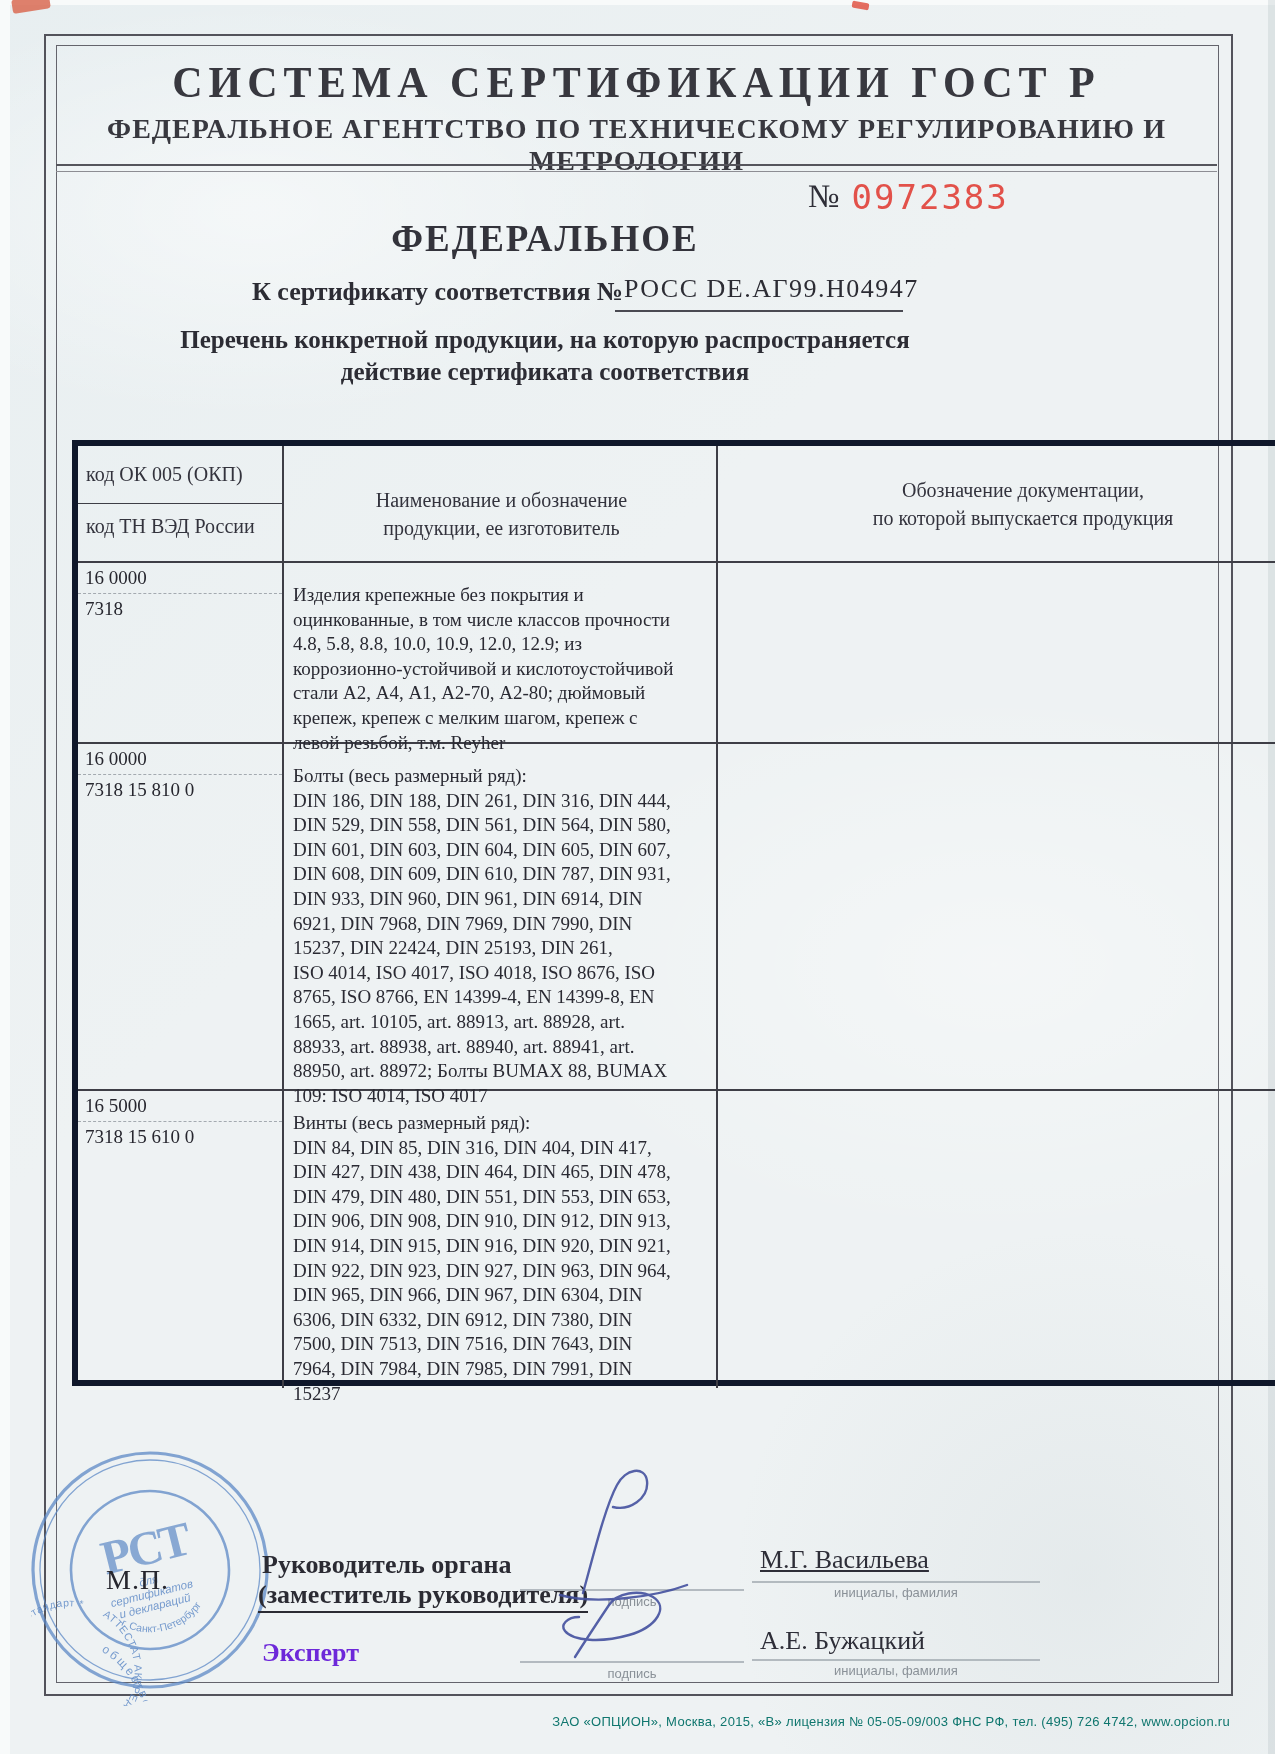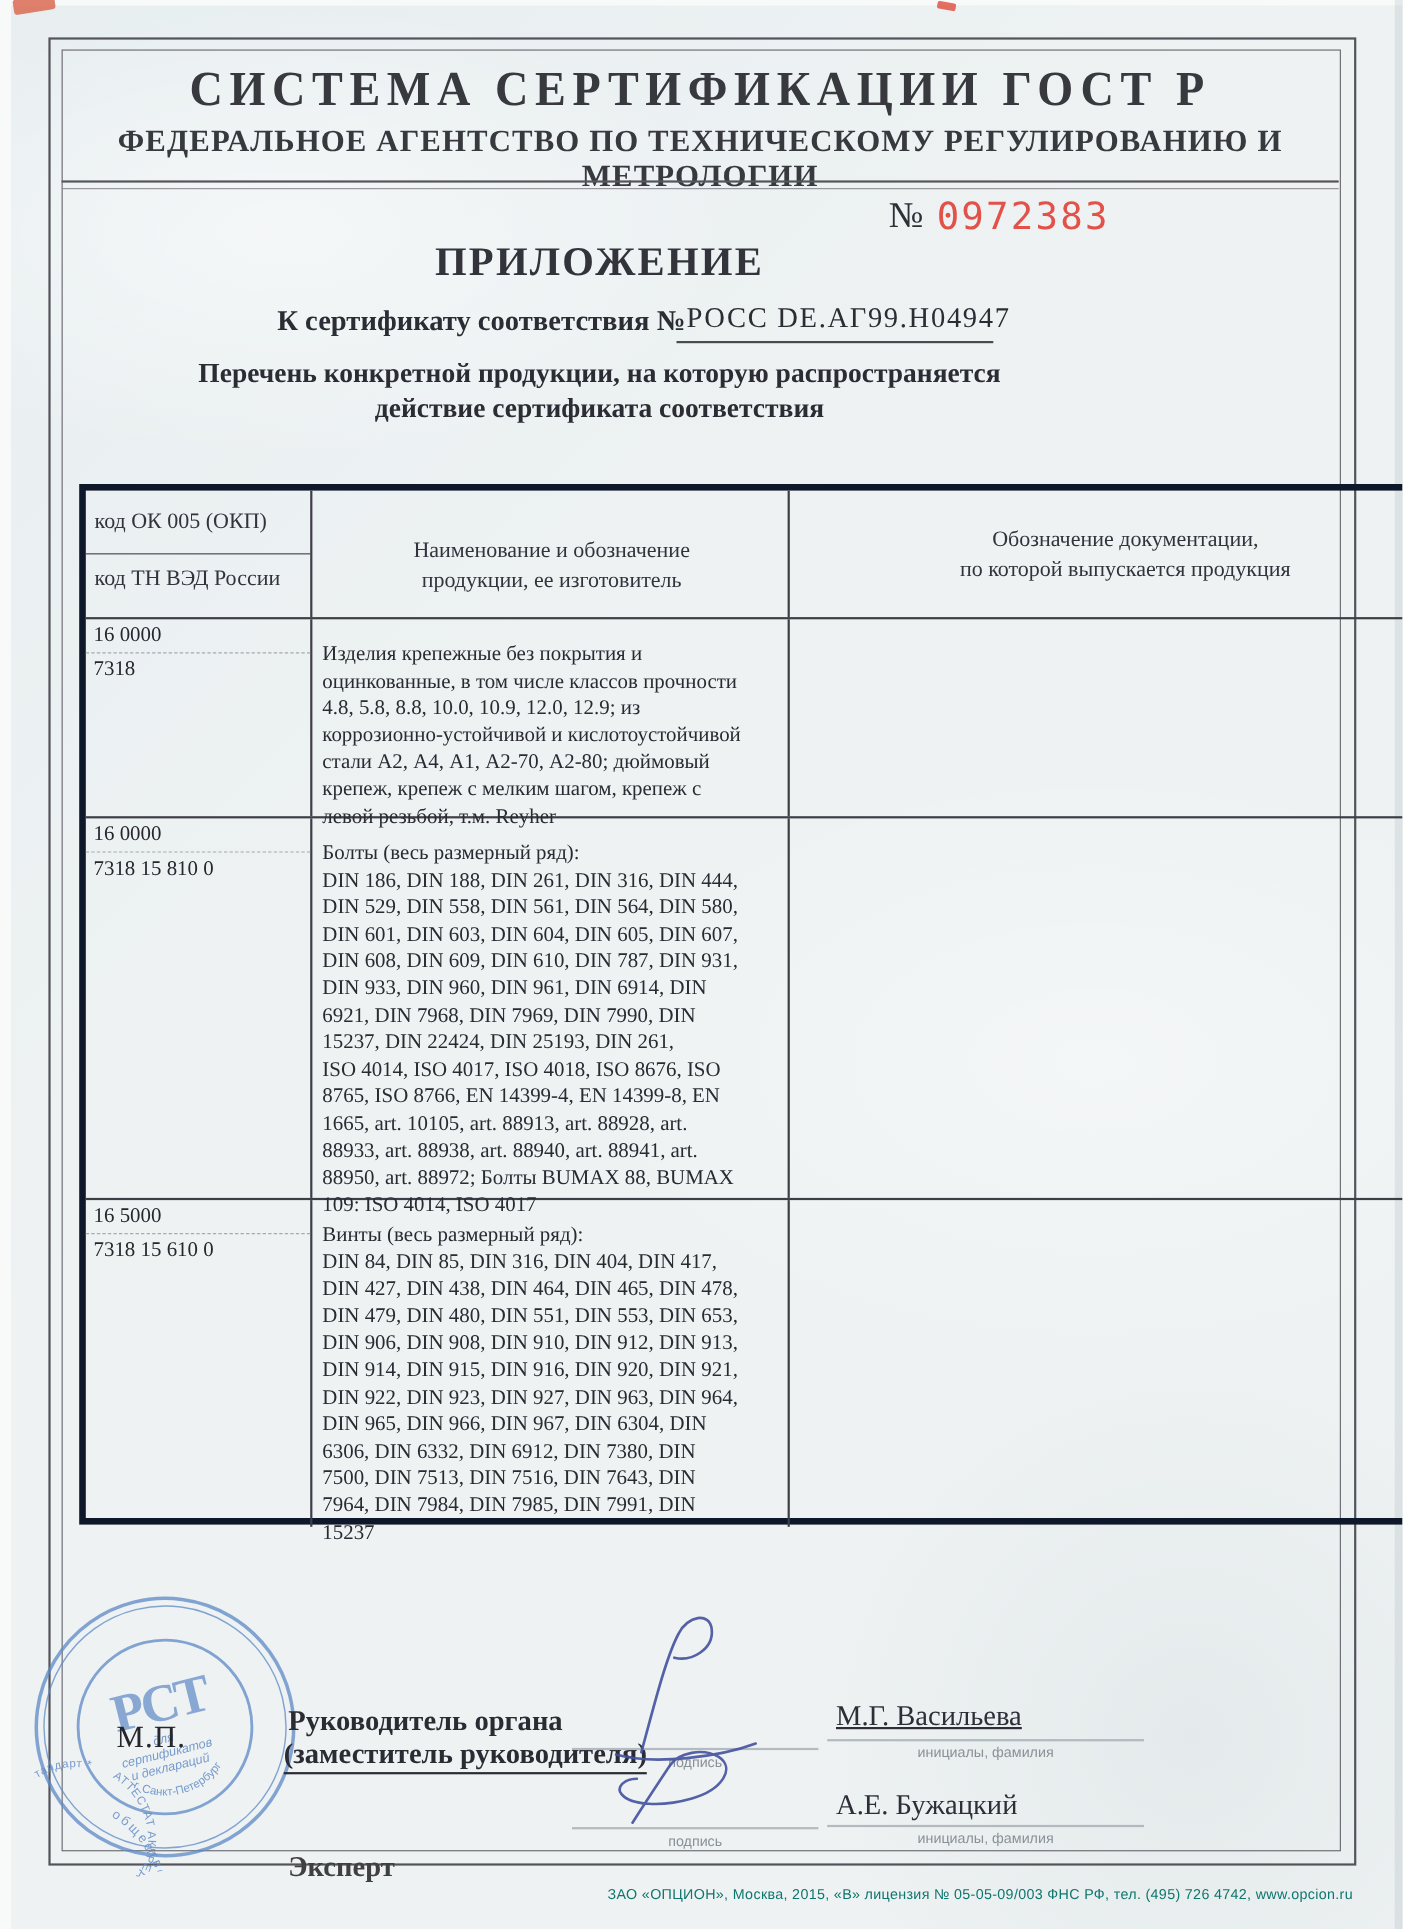--- a/index.html
+++ b/index.html
@@ -51,21 +51,21 @@
   .hc1-top{height:58px;box-sizing:border-box;border-bottom:1.5px solid #3e3e46;
         padding:16px 0 0 8px;font-size:20px;color:#33333d;}
   .hc1-bot{flex:1;padding:10px 0 0 8px;font-size:20px;color:#33333d;}
   .hcell{display:flex;align-items:center;justify-content:center;text-align:center;
         white-space:pre-line;font-size:20px;line-height:28px;color:#33333d;}
   .okp{border-bottom:1.5px dashed #a4aab0;margin:0 -6px 2px -7px;padding:0 0 3px 7px;}
   
   .role1{left:262px;top:1552px;font-weight:bold;font-size:26px;color:#2b2b33;line-height:26px;}
   .role1b{left:258px;top:1580px;font-weight:bold;font-size:26px;color:#2b2b33;
         border-bottom:2.5px solid #2b2b33;padding-bottom:1px;}
-  .role2{left:262px;top:1638px;font-weight:bold;font-size:26px;color:#404040;margin-top:44px;}
+  .role2{left:262px;top:1638px;font-weight:bold;font-size:26px;color:#6d28d9;}
   .sig-line{width:224px;height:2px;background:#a8b0b6;opacity:.85;}
   .sig-line1{left:520px;top:1589px;}
   .sig-line2{left:520px;top:1661px;}
   .cap{font-family:"Liberation Sans",sans-serif;font-size:13px;color:#8a9198;text-align:center;}
   .cap-sig1{left:520px;top:1594px;width:224px;}
   .cap-sig2{left:520px;top:1666px;width:224px;}
   .name{font-size:26px;color:#2e2e38;}
   .name1{left:760px;top:1545px;text-decoration:underline;}
   .name2{left:760px;top:1626px;}
   .name-line{width:288px;height:2px;background:#a8b0b6;opacity:.85;}
@@ -104,21 +104,21 @@
 
   <div class="abs sys-title">СИСТЕМА СЕРТИФИКАЦИИ ГОСТ Р</div>
   <div class="abs agency">ФЕДЕРАЛЬНОЕ АГЕНТСТВО ПО ТЕХНИЧЕСКОМУ РЕГУЛИРОВАНИЮ И МЕТРОЛОГИИ</div>
   <div class="abs header-rule"></div>
 
   <div class="abs num-block">
     <span class="num-sign">№</span>
     <span class="num-serial">0972383</span>
   </div>
 
-  <div class="abs doc-title">ПРИЛОЖЕНИЕ</div>
+  <div class="abs doc-title">ФЕДЕРАЛЬНОЕ</div>
 
   <div class="abs cert-label">К сертификату соответствия №</div>
   <div class="abs cert-value">РОСС DE.АГ99.Н04947</div>
   <div class="abs cert-underline"></div>
 
   <div class="abs subtitle" style="top:326px;">Перечень конкретной продукции, на которую распространяется</div>
   <div class="abs subtitle" style="top:358px;">действие сертификата соответствия</div>
 
   <div class="abs cert-table">
     <div class="trow thead">

